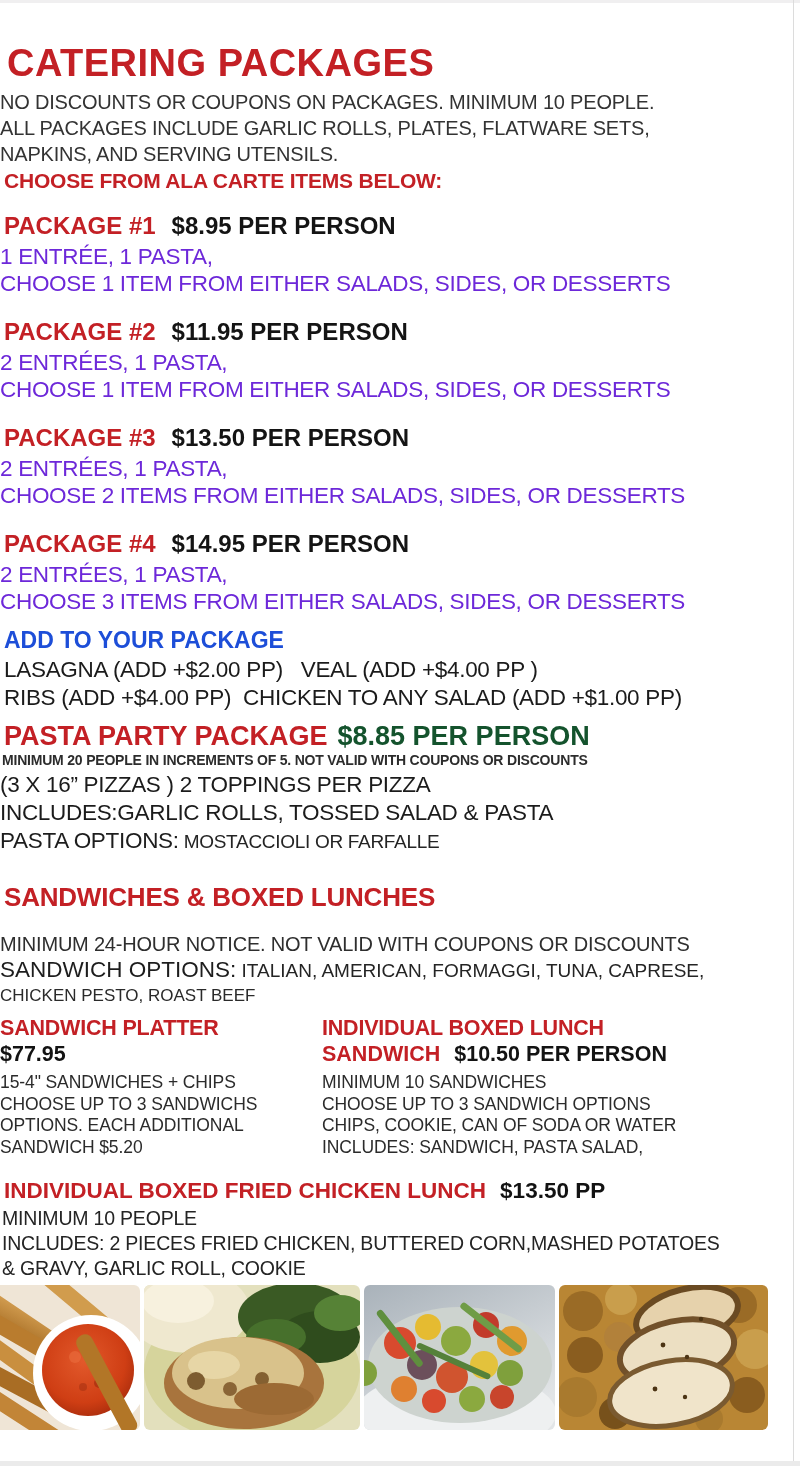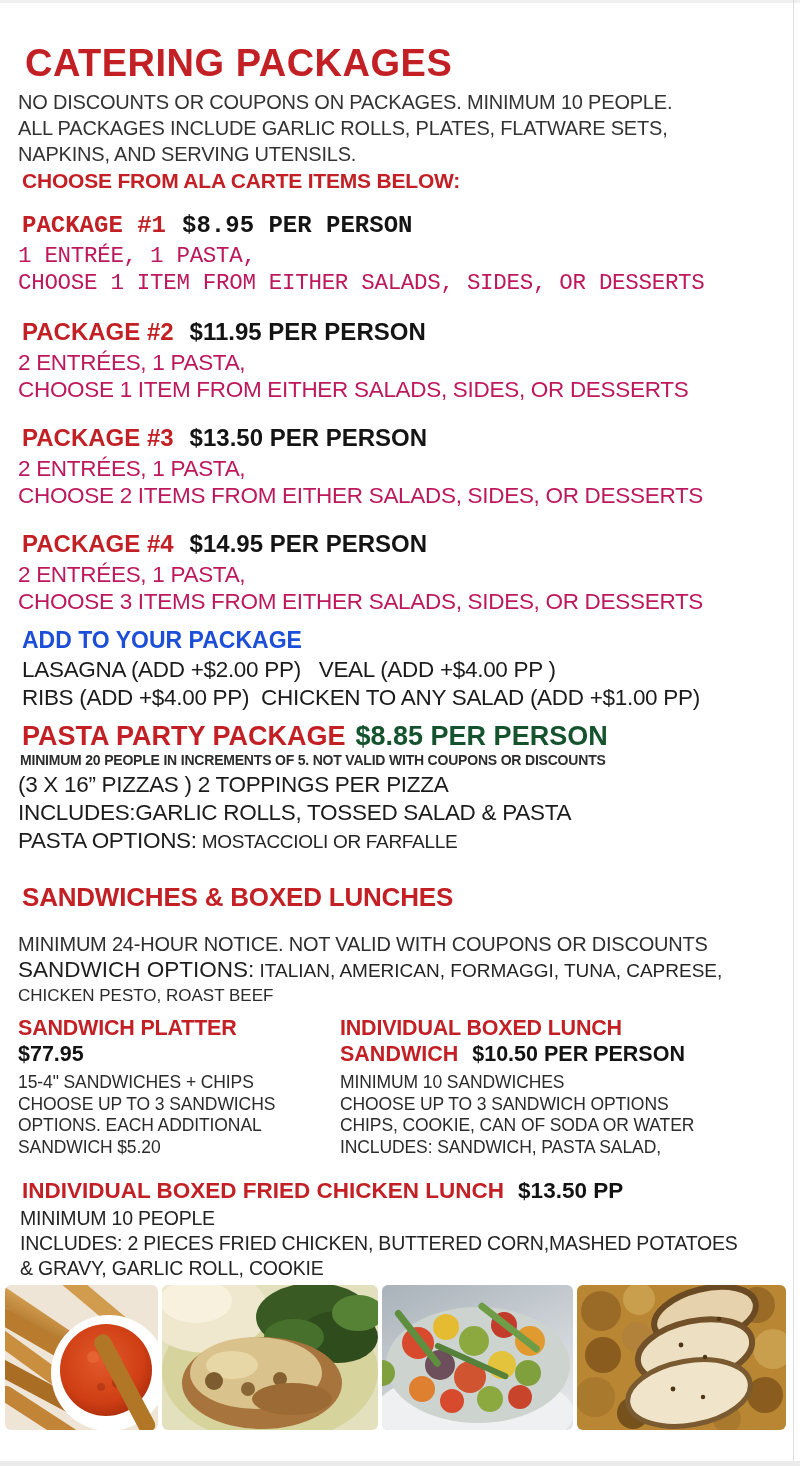--- a/index.html
+++ b/index.html
@@ -4,39 +4,39 @@
 <style>
   html,body { margin:0; padding:0; background:#ffffff; }
   .page {
     position:relative; width:800px; height:1466px; background:#ffffff;
     font-family:"Liberation Sans", sans-serif; color:#1b1b1b; overflow:hidden;
   }
   .strip-top { position:absolute; top:0; left:0; width:800px; height:3px; background:#f0eff0; }
   .strip-bottom { position:absolute; top:1461px; left:0; width:800px; height:5px; background:#ebebeb; }
   .edge-right { position:absolute; top:0; left:793px; width:1px; height:1466px; background:#dcdcdc; }
 
-  .content { padding-left:18px; }
+  .content { }
 
   .red { color:#c32025; }
   .pre { white-space:pre-wrap; }
 
   .title {
     margin:44px 0 0 7px; font-size:38px; line-height:38px; font-weight:bold;
     color:#c32025; letter-spacing:0.5px;
   }
 
   .intro { margin:7px 0 0 0; font-size:20px; line-height:26px; color:#333333; letter-spacing:-0.2px; }
   .choose { margin:1px 0 0 4px; font-size:21px; line-height:25px; font-weight:bold; color:#c32025; letter-spacing:-0.2px; }
 
   .pkg { margin-top:21px; }
-  .pkg.first { margin-top:19px;font-family:Liberation Mono, monospace; }
+  .pkg.first { margin-top:19px; }
   .pkg-head { font-size:24px; line-height:28px; margin-left:4px; }
   .pkg-name { font-weight:bold; color:#c32025; }
   .pkg-price { color:#141414; margin-left:16px; font-weight:600; }
-  .pkg-lines { margin-top:3px; font-size:22.5px; line-height:27px; letter-spacing:-0.3px; color:#be185d; }
+  .pkg-lines { margin-top:3px; font-size:22.5px; line-height:27px; letter-spacing:-0.3px; color:#6d28d9; }
 
   .addons { margin-top:12px; }
   .addons-head { margin-left:4px; font-size:23px; line-height:27px; font-weight:bold; color:#1d4ed8; }
   .addons-lines { margin-top:2px; margin-left:4px; font-size:22.5px; line-height:27.5px; letter-spacing:-0.3px; }
 
   .pasta { margin-top:10px; }
   .pasta-head { margin-left:4px; font-size:27px; line-height:30px; font-weight:bold; }
   .pasta-price { color:#14532d; margin-left:10px; }
   .pasta-fine { margin-top:1px; margin-left:2px; font-size:14px; line-height:17px; font-weight:bold; color:#2c2c2c; letter-spacing:-0.2px; }
   .pasta-lines { margin-top:2px; font-size:22.5px; line-height:28px; letter-spacing:-0.3px; }

